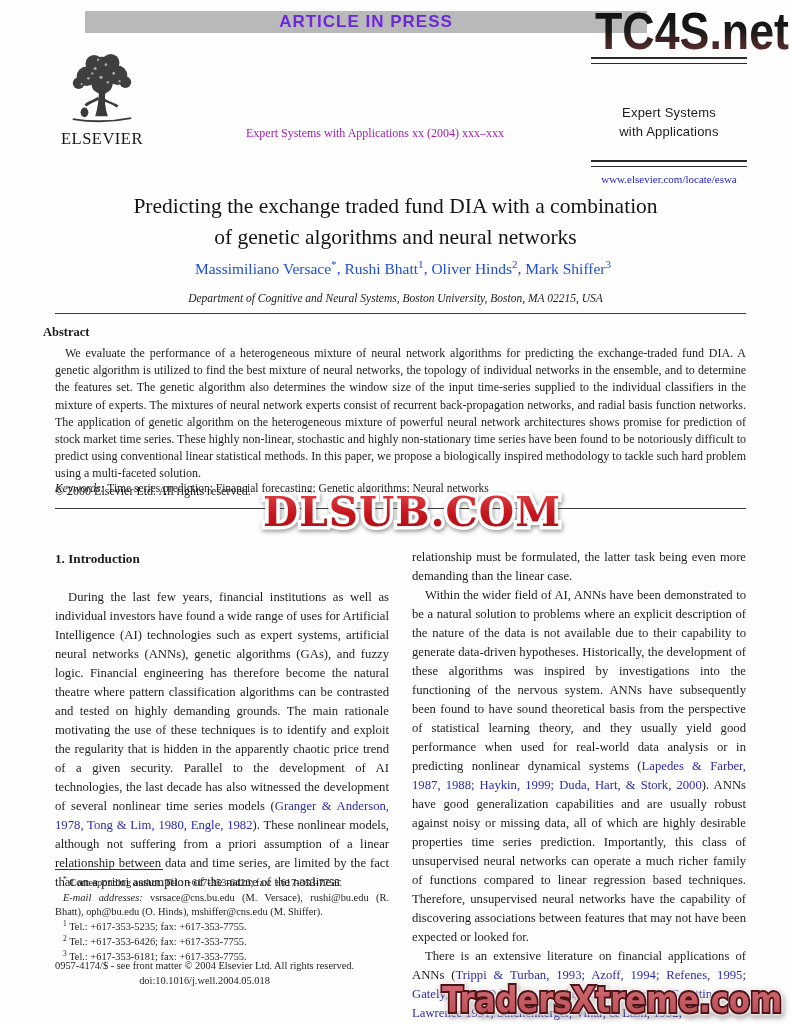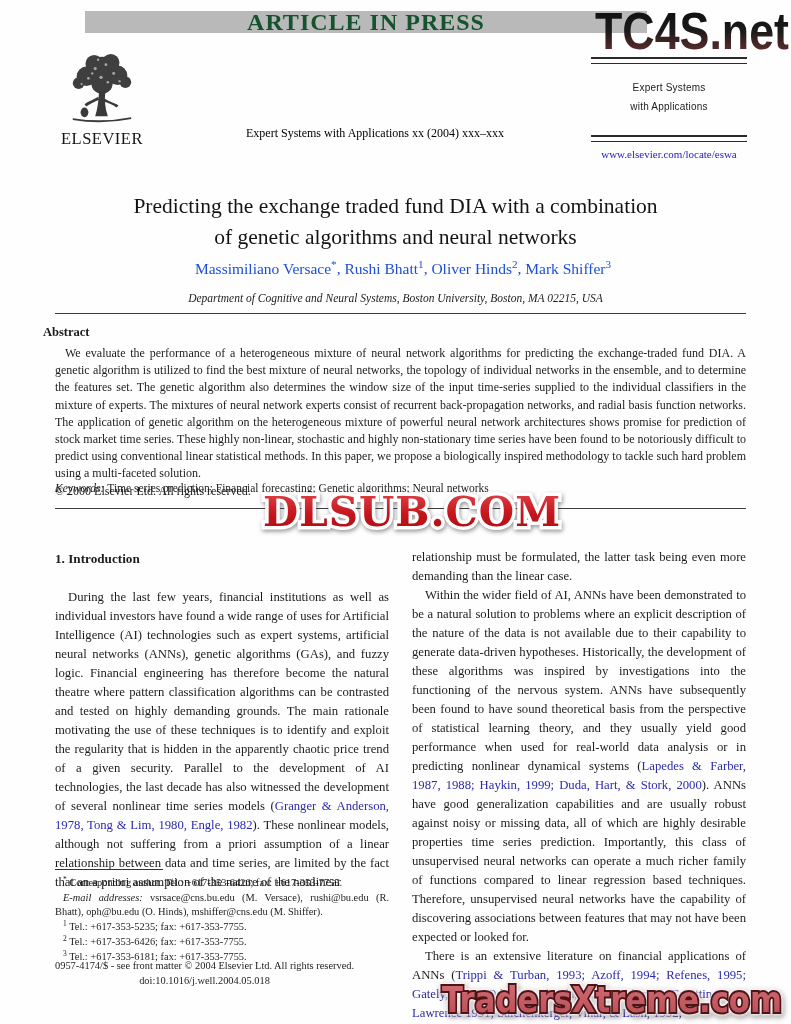--- a/index.html
+++ b/index.html
@@ -4,33 +4,33 @@
 <style>
   html,body{margin:0;padding:0;background:#e8e8e8;}
   .page{
     position:relative;width:791px;height:1024px;background:#fefefe;
     margin:0 auto;overflow:hidden;
     font-family:"Liberation Serif",serif;color:#1c1c1c;
   }
   
   .banner{position:absolute;left:85px;top:11px;width:562px;height:22px;background:#b9b9b9;
     display:flex;align-items:center;justify-content:center;z-index:1;}
-  .banner span{font-family:Liberation Serif, serif;font-weight:bold;font-size:24px;
-    color:#14532d;letter-spacing:1px;white-space:nowrap;}
+  .banner span{font-family:Liberation Sans, sans-serif;font-weight:bold;font-size:17px;
+    color:#6d28d9;letter-spacing:1px;white-space:nowrap;}
   .tc4s{position:absolute;right:0px;top:4px;z-index:2;}
   
   .elsevier{position:absolute;left:56px;top:52px;width:92px;text-align:center;}
   .elsevier .wordmark{font-family:"Liberation Serif",serif;font-size:16.5px;letter-spacing:0.5px;
     color:#151515;margin-top:1px;white-space:nowrap;}
   .jcite{position:absolute;left:160px;top:126px;width:430px;text-align:center;
-    font-size:12px;color:#000000;}
+    font-size:12px;color:#a21caf;}
   .jcover{position:absolute;left:591px;top:57px;width:156px;text-align:center;}
   .dblrule{height:4px;border-top:2px solid #2a2a2a;border-bottom:1px solid #2a2a2a;}
-  .jcover .jname{margin-top:14px;margin-bottom:19px;font-family:"Liberation Sans",sans-serif;
-    font-size:10px;line-height:19px;color:#1b1b1b;letter-spacing:0.2px;}
+  .jcover .jname{margin-top:39px;margin-bottom:19px;font-family:"Liberation Sans",sans-serif;
+    font-size:13px;line-height:19px;color:#1b1b1b;letter-spacing:0.2px;}
   .jcover .jurl{margin-top:6px;font-size:11px;color:#2323bb;}
   
   .title{position:absolute;left:0;right:0;top:191px;text-align:center;
     font-size:21.5px;line-height:31px;color:#141414;}
   .authors{position:absolute;left:0;right:0;top:260px;text-align:center;font-size:15.5px;color:#1d4ed8;padding-left:15px;}
   .affil{position:absolute;left:0;right:0;top:292px;text-align:center;
     font-style:italic;font-size:11.5px;color:#222;}
   .rule{position:absolute;left:55px;width:691px;border-top:1px solid #3c3c3c;height:0;}
   .rule1{top:313px;}
   .rule2{top:508px;}

